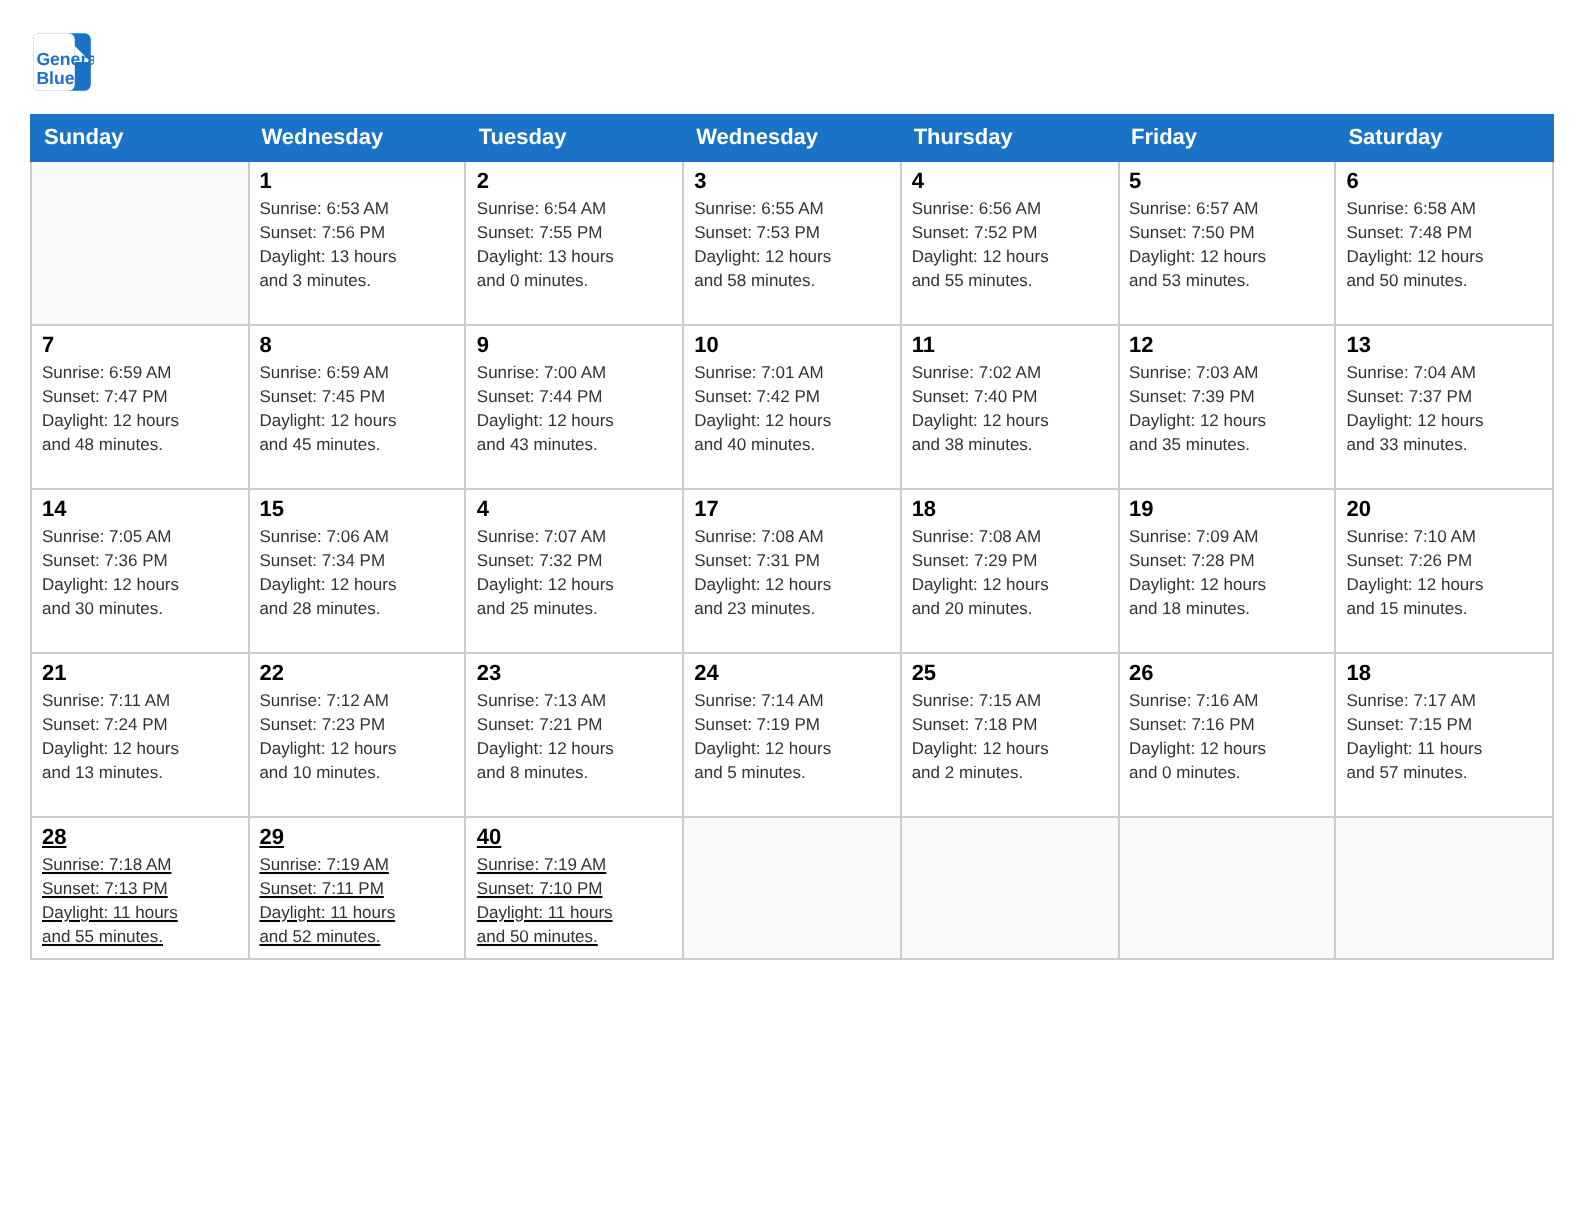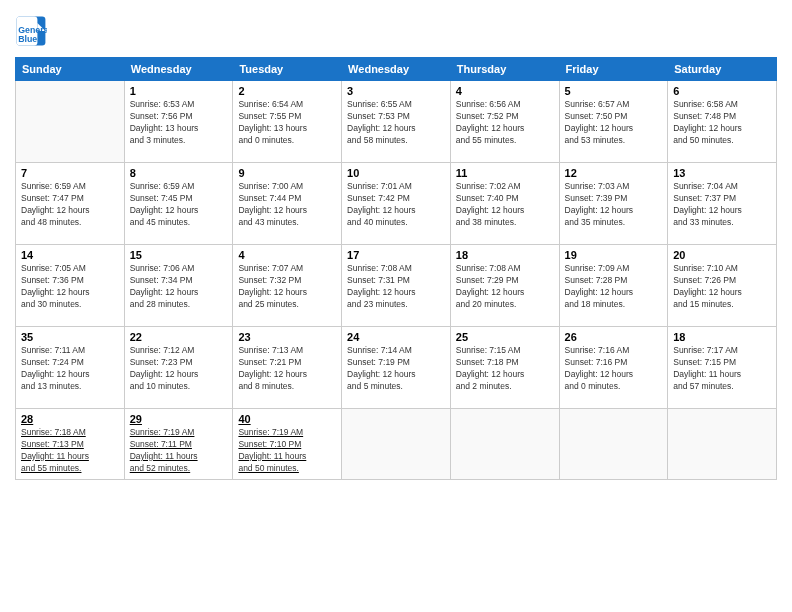--- a/index.html
+++ b/index.html
@@ -202,21 +202,21 @@
             <span class="day-num">19</span>
             <div class="day-info">Sunrise: 7:09 AM<br>Sunset: 7:28 PM<br>Daylight: 12 hours<br>and 18 minutes.</div>
           </td>
           <td>
             <span class="day-num">20</span>
             <div class="day-info">Sunrise: 7:10 AM<br>Sunset: 7:26 PM<br>Daylight: 12 hours<br>and 15 minutes.</div>
           </td>
         </tr>
         <tr>
           <td>
-            <span class="day-num">35</span>
+            <span class="day-num">21</span>
             <div class="day-info">Sunrise: 7:11 AM<br>Sunset: 7:24 PM<br>Daylight: 12 hours<br>and 13 minutes.</div>
           </td>
           <td>
             <span class="day-num">22</span>
             <div class="day-info">Sunrise: 7:12 AM<br>Sunset: 7:23 PM<br>Daylight: 12 hours<br>and 10 minutes.</div>
           </td>
           <td>
             <span class="day-num">23</span>
             <div class="day-info">Sunrise: 7:13 AM<br>Sunset: 7:21 PM<br>Daylight: 12 hours<br>and 8 minutes.</div>
           </td>

